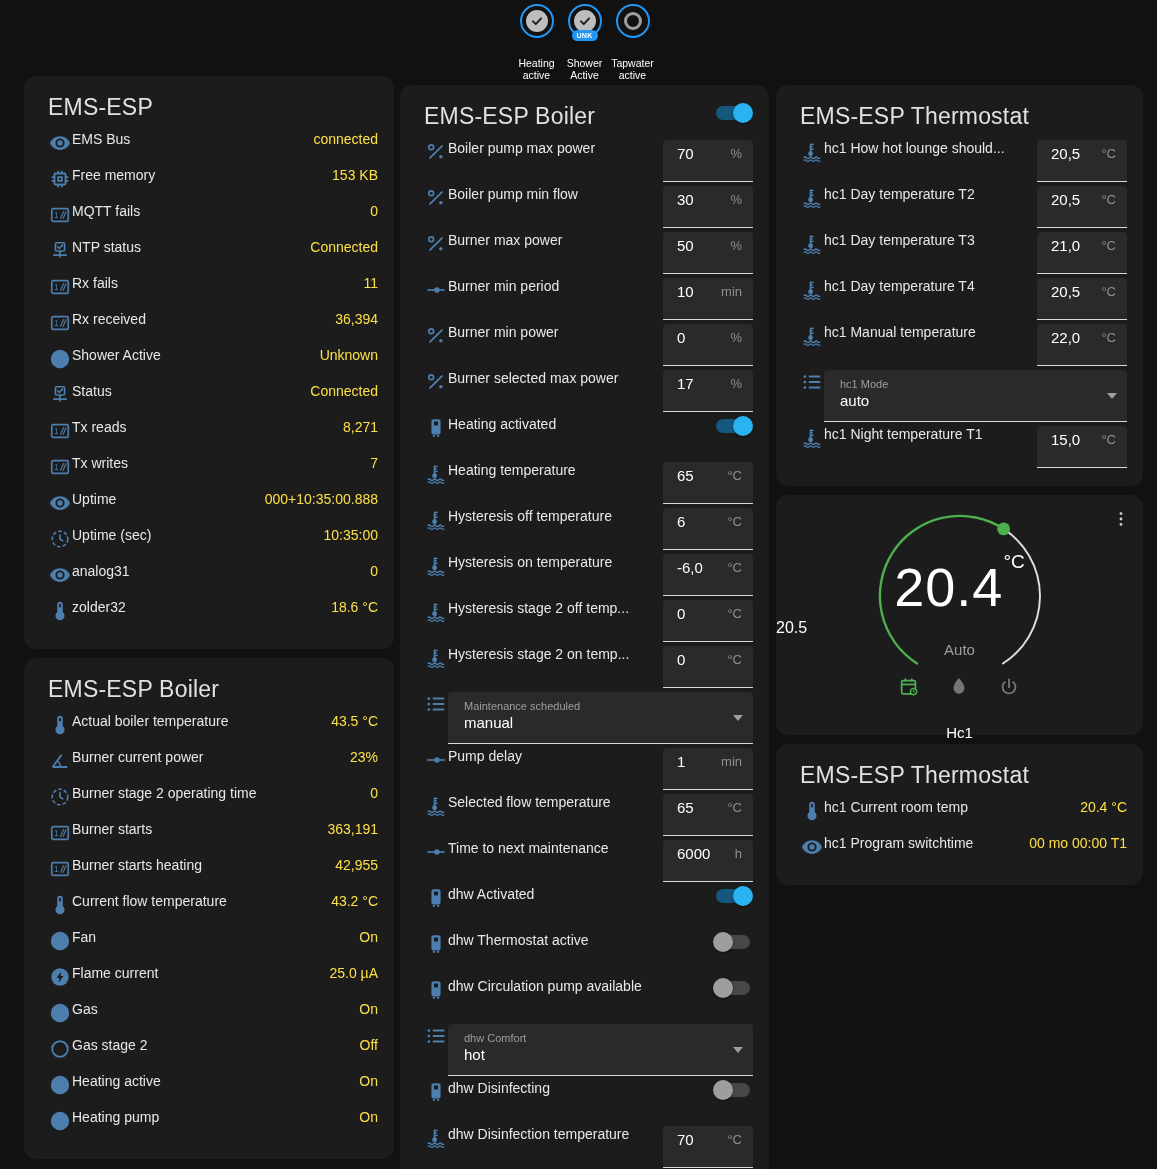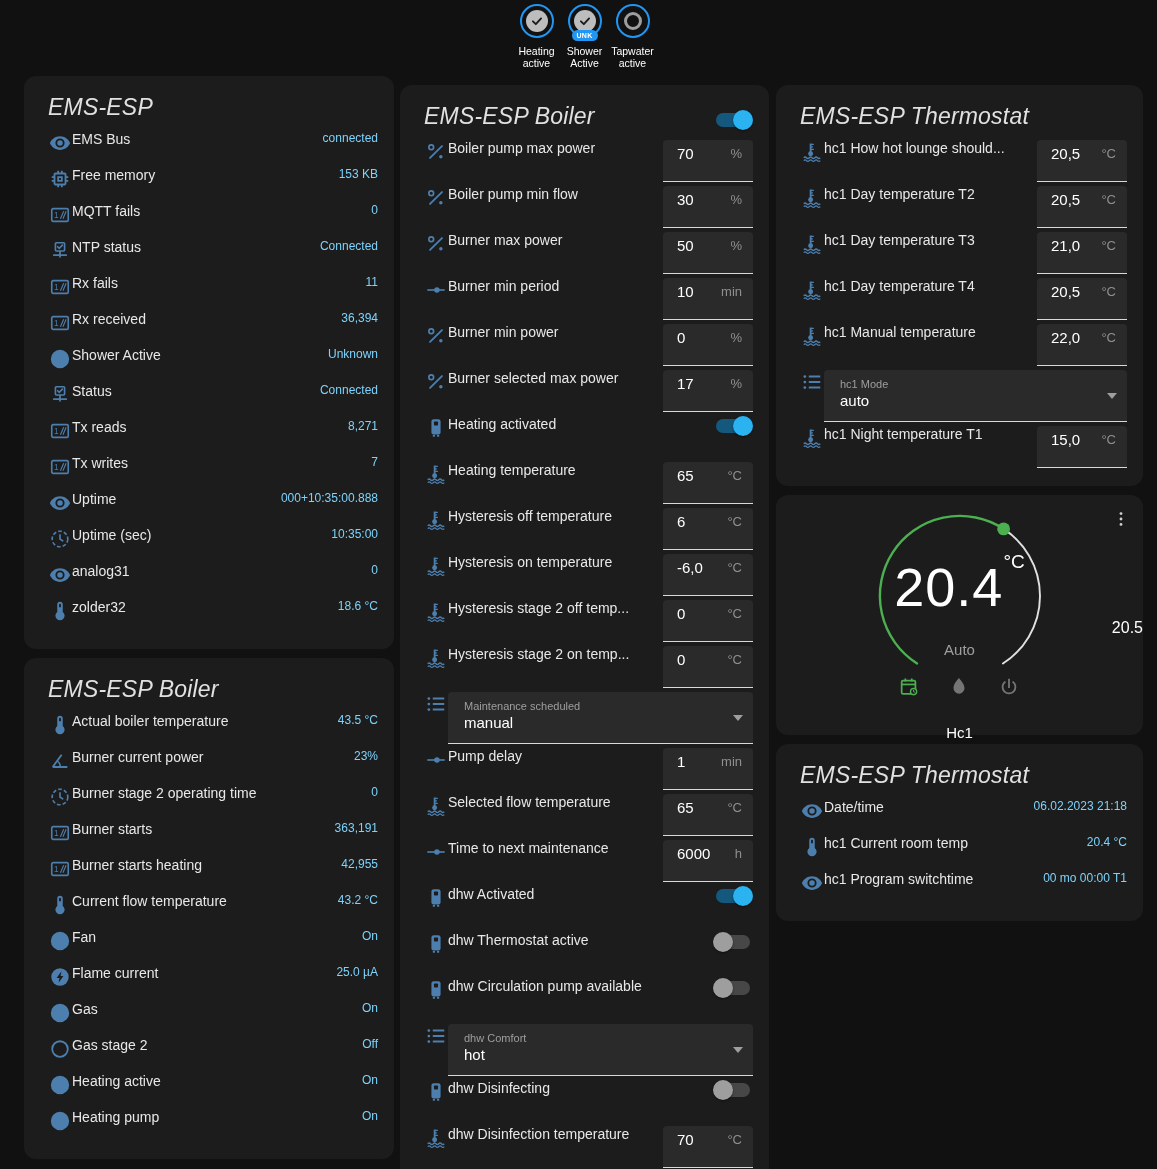--- a/index.html
+++ b/index.html
@@ -6,47 +6,47 @@
     --bg:#111111; --card:#1c1c1c; --txt:#e6e6e6; --val:#ffffff;
     --icon:#4d7fae; --muted:#8f8f8f; --inputbg:#2a2a2a; --underline:#d9d9d9;
     --accent:#2196f3; --ton:#2ab3f0; --tontrack:#14587e; --toff:#9e9e9e; --tofftrack:#474747;
     --green:#4caf50; --arcgray:#e0e0e0;
   }
   *{margin:0;padding:0;box-sizing:border-box;}
   html,body{width:1157px;height:1169px;overflow:hidden;}
   body{background:var(--bg);font-family:"Liberation Sans",sans-serif;color:var(--txt);}
   
   .hdr{height:76px;display:flex;justify-content:center;align-items:flex-start;padding-top:4px;gap:4px;transform:translateX(6px);}
-  .badge{width:44px;display:flex;flex-direction:column;align-items:center;cursor:pointer;}
+  .badge{width:44px;display:flex;flex-direction:column;align-items:center;cursor:pointer;gap:12px;}
   .bcirc{position:relative;width:34px;height:34px;border:2px solid var(--accent);border-radius:50%;display:flex;align-items:center;justify-content:center;}
   .binner{width:22px;height:22px;border-radius:50%;background:#bdbdbd;display:flex;align-items:center;justify-content:center;}
   .binner svg{width:14px;height:14px;color:#1b1b1b;}
   .bring{width:18px;height:18px;border-radius:50%;border:3px solid #9e9e9e;background:transparent;}
   .bsub{position:absolute;left:50%;bottom:-5px;transform:translateX(-50%);background:var(--accent);color:#fff;
         font-size:7px;font-weight:bold;padding:2px 5px;border-radius:7px;letter-spacing:.3px;}
   .blabel{margin-top:8px;font-size:10.5px;line-height:11.5px;text-align:center;color:#fff;white-space:pre-line;}
   
   .cols{display:flex;padding:0 14px 0 24px;gap:6px;align-items:flex-start;}
   .col{display:flex;flex-direction:column;}
   .col0{width:370px;}
   .col1{width:369px;margin-left:0;margin-top:9px;}
   .col2{width:367px;margin-top:9px;}
   .col1{margin-right:1px;}
   .card{background:var(--card);border-radius:12px;padding:14px 16px 14px 16px;margin-bottom:9px;}
-  .card-h{display:flex;align-items:flex-end;justify-content:space-between;padding:4px 0 10px 8px;font-style:italic;}
+  .card-h{display:flex;align-items:flex-start;justify-content:space-between;padding:4px 0 10px 8px;}
   .card-title{font-size:23px;font-weight:400;color:#e1e1e1;letter-spacing:.2px;}
   
   .row{display:flex;gap:0;padding:0 0 0 8px;}
   .row.dense{height:36px;}
   .row.ctrl{height:46px;}
   .row.sel{height:56px;}
   .ricon{width:24px;height:24px;flex:none;color:var(--icon);display:flex;align-items:center;justify-content:center;}
   .ricon svg{width:22px;height:22px;}
   .rlabel{flex:1;font-size:14px;color:#e8e8e8;white-space:nowrap;overflow:hidden;text-overflow:ellipsis;}
-  .rvalue{flex:none;font-size:12px;color:#7dd3fc;text-align:right;white-space:nowrap;}
+  .rvalue{flex:none;font-size:14px;color:#fde047;text-align:right;white-space:nowrap;}
   
   .numbox{flex:none;width:90px;height:42px;background:var(--inputbg);border-radius:4px 4px 0 0;
           border-bottom:1px solid var(--underline);display:flex;align-items:center;padding:0 11px 14px 14px;cursor:text;}
   .nval{flex:1;font-size:15px;font-weight:500;color:#fff;}
   .nunit{font-size:13px;color:var(--muted);}
   
   .switch{flex:none;position:relative;width:40px;height:20px;cursor:pointer;}
   .switch .track{position:absolute;left:3px;top:3px;width:34px;height:14px;border-radius:7px;background:var(--tofftrack);}
   .switch .thumb{position:absolute;top:0;left:0;width:20px;height:20px;border-radius:50%;background:var(--toff);box-shadow:0 1px 2px rgba(0,0,0,.5);}
   .switch.on .track{background:var(--tontrack);}
@@ -58,21 +58,21 @@
   .sel-val{display:block;font-size:15px;color:#fff;margin-top:2px;font-weight:500;}
   .sel-caret{position:absolute;right:10px;top:50%;transform:translateY(-50%);width:0;height:0;
              border-left:5px solid transparent;border-right:5px solid transparent;border-top:6px solid #9e9e9e;}
   
   .tcard{position:relative;height:240px;padding:0;}
   .tmenu{position:absolute;top:10px;right:8px;width:28px;height:28px;color:#d0d0d0;cursor:pointer;display:flex;align-items:center;justify-content:center;}
   .tmenu svg{width:20px;height:20px;}
   .gauge-wrap{position:absolute;left:50%;top:5px;transform:translateX(-50%);width:192px;height:192px;}
   .t-cur{position:absolute;left:0;right:0;top:56px;text-align:center;color:#fff;font-size:54px;font-weight:400;letter-spacing:1px;}
   .t-cur sup{font-size:19px;font-weight:400;vertical-align:38px;letter-spacing:0;}
-  .t-set{position:absolute;left:0;right:0;top:124px;text-align:right;color:#fff;font-size:16px;font-weight:500;}
+  .t-set{position:absolute;left:0;right:0;top:124px;text-align:left;color:#fff;font-size:16px;font-weight:500;}
   .t-mode{position:absolute;left:0;right:0;top:146px;text-align:center;color:#9e9e9e;font-size:15px;}
   .t-icons{position:absolute;left:0;right:0;top:181px;display:flex;justify-content:center;gap:26px;}
   .t-ic{width:24px;height:24px;color:#757575;cursor:pointer;}
   .t-ic.active{color:var(--green);}
   .t-ic svg{width:22px;height:22px;}
   .t-name{position:absolute;left:0;right:0;top:211px;text-align:center;color:#fff;font-size:15px;margin-top:18px;}
 </style>
 </head>
 <body>
 
@@ -839,29 +839,20 @@
         </div>
         <div class="t-name">Hc1</div>
       </div>
       <div class="card">
         <div class="card-h">
           <div class="card-title">EMS-ESP Thermostat</div>
         </div>
         <div class="row dense">
           <span class="ricon">
             <svg>
-              <use href="#i-eye"></use>
-            </svg>
-          </span>
-          <span class="rlabel">Date/time</span>
-          <span class="rvalue">06.02.2023 21:18</span>
-        </div>
-        <div class="row dense">
-          <span class="ricon">
-            <svg>
               <use href="#i-thermometer"></use>
             </svg>
           </span>
           <span class="rlabel">hc1 Current room temp</span>
           <span class="rvalue">20.4 °C</span>
         </div>
         <div class="row dense">
           <span class="ricon">
             <svg>
               <use href="#i-eye"></use>

